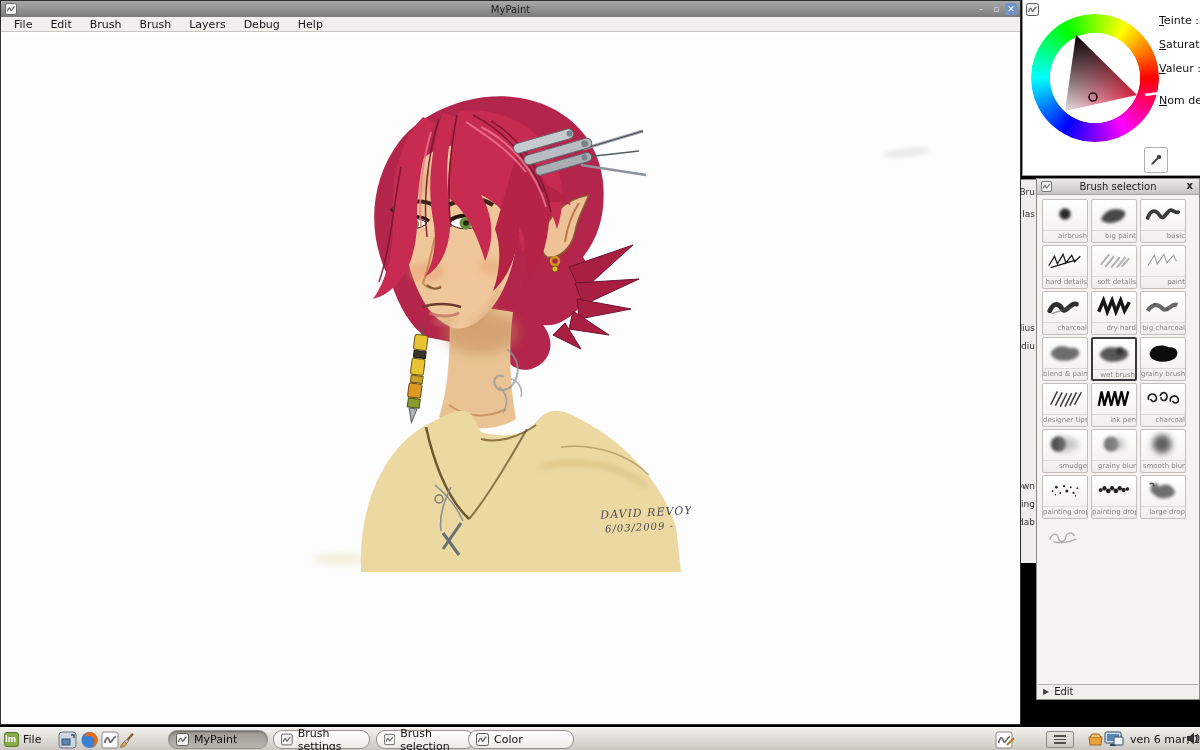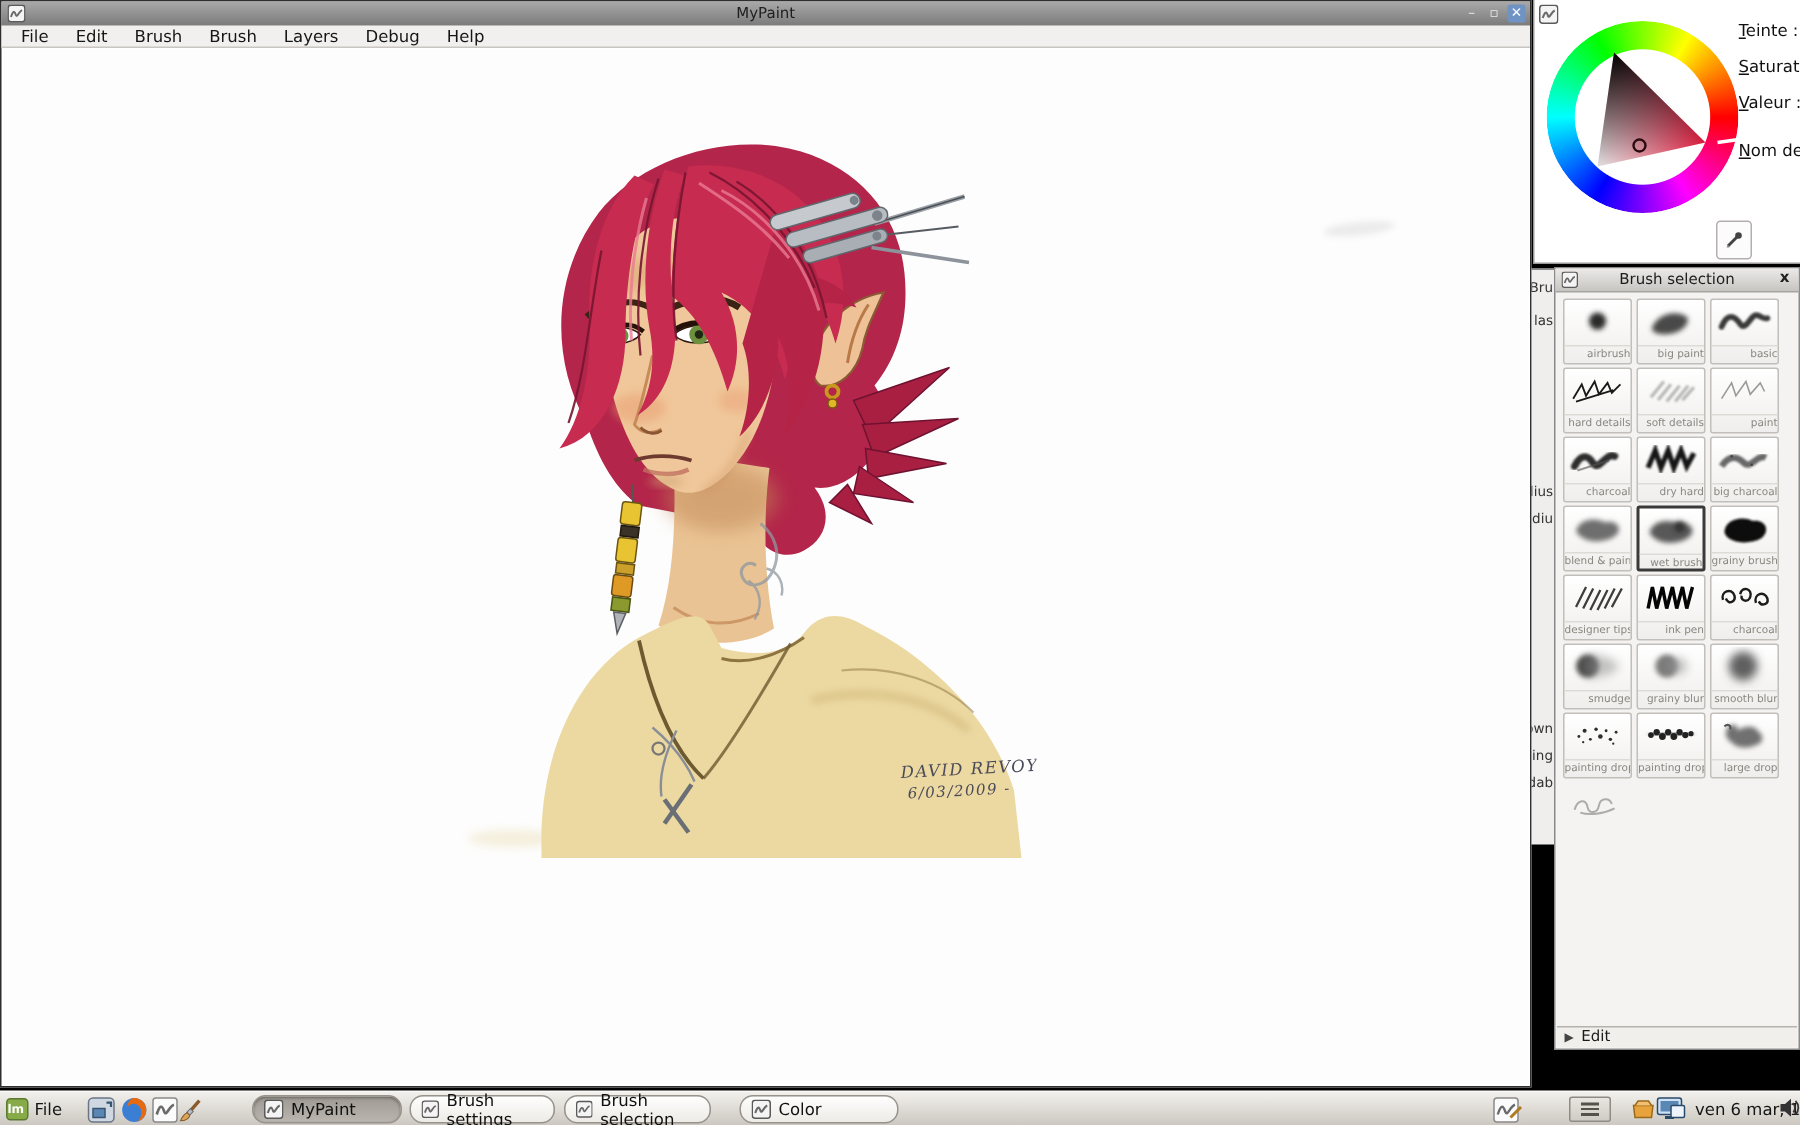--- a/index.html
+++ b/index.html
@@ -593,21 +593,21 @@
       </svg>
       <span>Brush settings</span>
     </div>
     <div class="task-btn" style="left:376px;width:98px">
       <svg width="13" height="13" viewBox="0 0 13 13">
         <rect x="0.5" y="0.5" width="12" height="12" rx="2" fill="#f4f4f4" stroke="#5a5a5a"></rect>
         <path d="M2.5,9 C4,4.5 5,4.5 6,7.5 C7,10 8,5 10.5,4" stroke="#6a6a6a" stroke-width="1.4" fill="none"></path>
       </svg>
       <span>Brush selection</span>
     </div>
-    <div class="task-btn" style="left:493px;width:106px">
+    <div class="task-btn" style="left:468px;width:106px">
       <svg width="13" height="13" viewBox="0 0 13 13">
         <rect x="0.5" y="0.5" width="12" height="12" rx="2" fill="#f4f4f4" stroke="#5a5a5a"></rect>
         <path d="M2.5,9 C4,4.5 5,4.5 6,7.5 C7,10 8,5 10.5,4" stroke="#6a6a6a" stroke-width="1.4" fill="none"></path>
       </svg>
       <span>Color</span>
     </div>
 
     <svg class="tray-icon" style="left:995px" width="20" height="18" viewBox="0 0 20 18">
       <rect x="1" y="1" width="16" height="16" rx="2" fill="#fbfbfb" stroke="#8a8a8a"></rect>
       <path d="M3.5,12 C5.5,5.5 7,5.5 8.5,10 C10,14 11.5,6.5 15,5.5" stroke="#6a6a6a" stroke-width="1.6" fill="none"></path>

